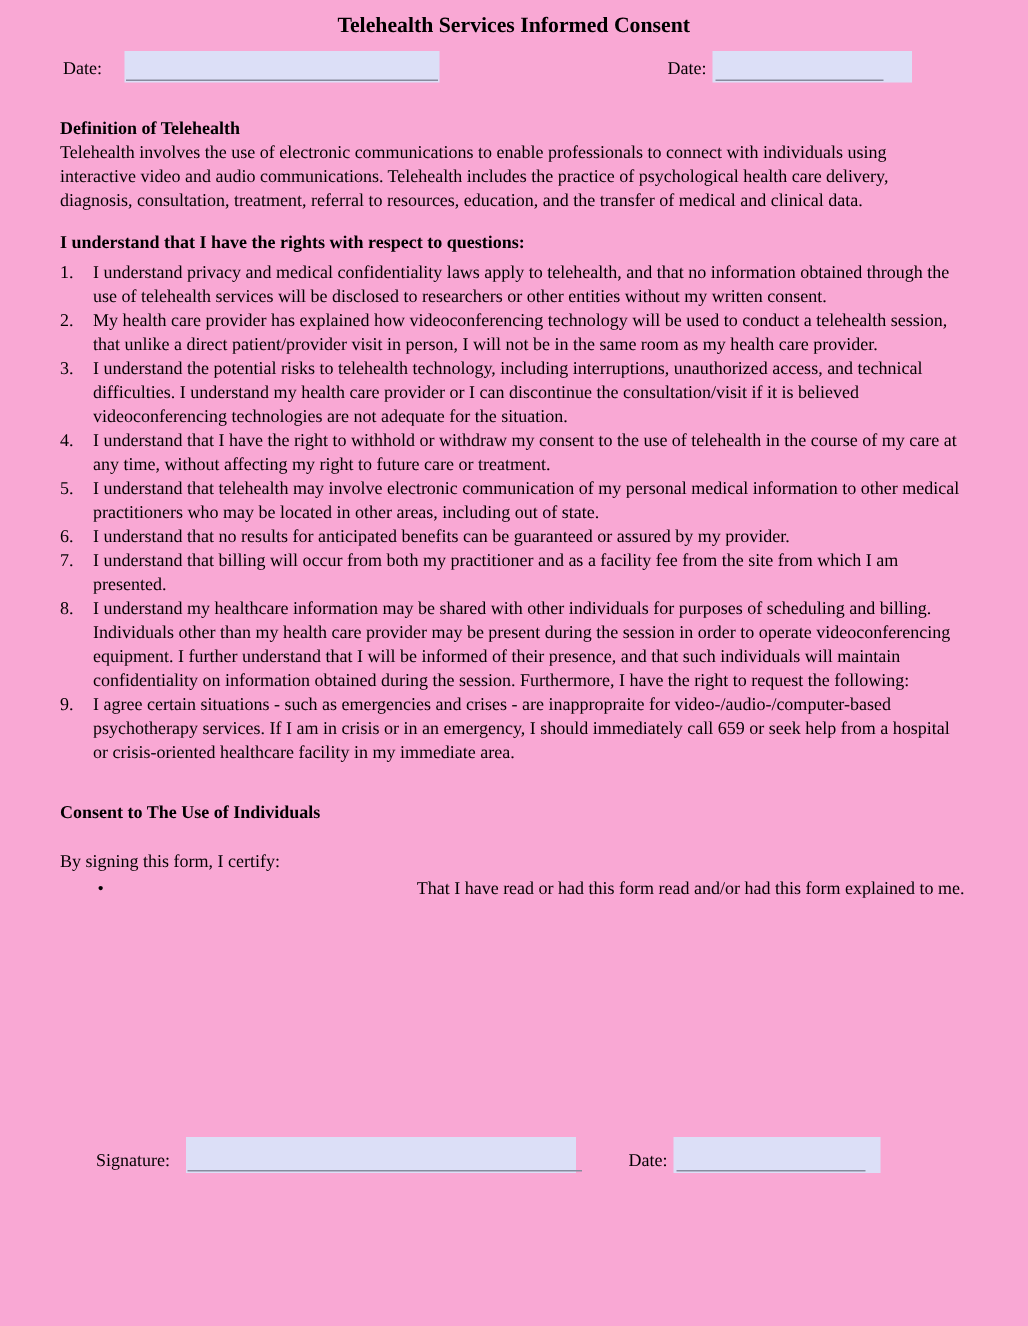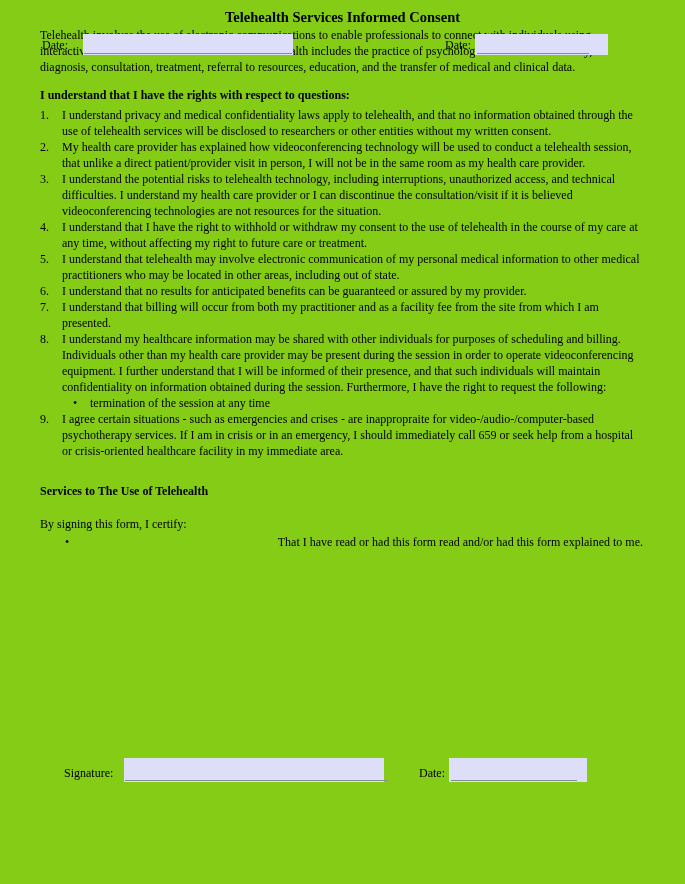--- a/index.html
+++ b/index.html
@@ -1,21 +1,21 @@
 <!DOCTYPE html>
 <html><head>
 <meta charset="utf-8">
 <style>
   html, body { margin: 0; padding: 0; background: #ffffff; }
   body {
     width: 685px; height: 884px;
     font-family: "Liberation Serif", "DejaVu Serif", serif;
     font-size: 12px; line-height: 16px; color: #000;
   }
-  .page { position: relative; width: 685px; height: 884px; background: #84cc16; overflow: hidden; }
+  .page { position: relative; width: 685px; height: 884px; background: #f9a8d4; overflow: hidden; }
   .content { padding: 0 42px 0 40px; }
 
   h1.form-title {
     font-size: 14.5px; line-height: 19px; font-weight: bold;
     text-align: center; margin: 8px 0 0 0;
   }
   h2.section-heading { font-size: 12px; line-height: 16px; font-weight: bold; margin: 0; }
   #definition-heading { margin-top: 50px; }
   #rights-heading { margin-top: 12px; }
   #consent-heading { margin-top: 24px; }
@@ -74,42 +74,42 @@
     </div>
     <span class="field-label" id="topdate-label">Date:</span>
     <div class="input-box" id="topdate-box" style="background: rgb(220, 223, 247);">
       <span class="val"></span>
       <div class="u" style="border-bottom-color: rgb(136, 139, 158);"></div>
     </div>
   </div>
 
   <div class="content">
 
+    <h2 class="section-heading" id="definition-heading">Definition of Telehealth</h2>
     <p class="body-text">Telehealth involves the use of electronic communications to enable professionals to connect with individuals using interactive video and audio communications. Telehealth includes the practice of psychological health care delivery, diagnosis, consultation, treatment, referral to resources, education, and the transfer of medical and clinical data.</p>
 
     <h2 class="section-heading" id="rights-heading">I understand that I have the rights with respect to questions:</h2>
 
     <ol class="rights-list">
       <li>I understand privacy and medical confidentiality laws apply to telehealth, and that no information obtained through the use of telehealth services will be disclosed to researchers or other entities without my written consent.</li>
       <li>My health care provider has explained how videoconferencing technology will be used to conduct a telehealth session, that unlike a direct patient/provider visit in person, I will not be in the same room as my health care provider.</li>
-      <li>I understand the potential risks to telehealth technology, including interruptions, unauthorized access, and technical difficulties. I understand my health care provider or I can discontinue the consultation/visit if it is believed videoconferencing technologies are not resources for the situation.</li>
+      <li>I understand the potential risks to telehealth technology, including interruptions, unauthorized access, and technical difficulties. I understand my health care provider or I can discontinue the consultation/visit if it is believed videoconferencing technologies are not adequate for the situation.</li>
       <li>I understand that I have the right to withhold or withdraw my consent to the use of telehealth in the course of my care at any time, without affecting my right to future care or treatment.</li>
       <li>I understand that telehealth may involve electronic communication of my personal medical information to other medical practitioners who may be located in other areas, including out of state.</li>
       <li>I understand that no results for anticipated benefits can be guaranteed or assured by my provider.</li>
       <li>I understand that billing will occur from both my practitioner and as a facility fee from the site from which I am presented.</li>
       <li>
         <span>I understand my healthcare information may be shared with other individuals for purposes of scheduling and billing. Individuals other than my health care provider may be present during the session in order to operate videoconferencing equipment. I further understand that I will be informed of their presence, and that such individuals will maintain confidentiality on information obtained during the session. Furthermore, I have the right to request the following:</span>
         <ul class="sub-bullets">
-          <li>termination of the session at any time</li>
         </ul>
       </li>
       <li>I agree certain situations - such as emergencies and crises - are inappropraite for video-/audio-/computer-based psychotherapy services. If I am in crisis or in an emergency, I should immediately call 659 or seek help from a hospital or crisis-oriented healthcare facility in my immediate area.</li>
     </ol>
 
-    <h2 class="section-heading" id="consent-heading">Services to The Use of Telehealth</h2>
+    <h2 class="section-heading" id="consent-heading">Consent to The Use of Individuals</h2>
 
     <p class="body-text" id="certify-intro">By signing this form, I certify:</p>
 
     <ul class="consent-bullets">
       <li>That I have read or had this form read and/or had this form explained to me.</li>
     </ul>
 
   </div>
 
   <div class="signature-row">

